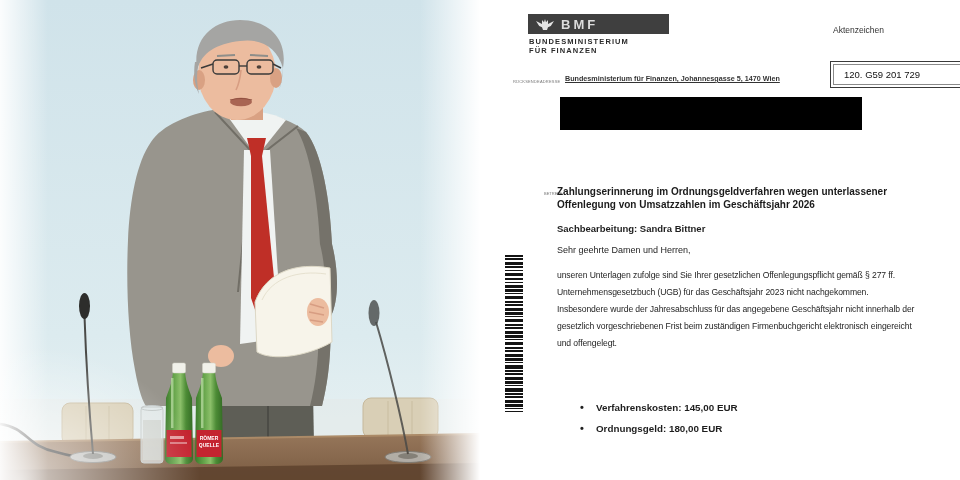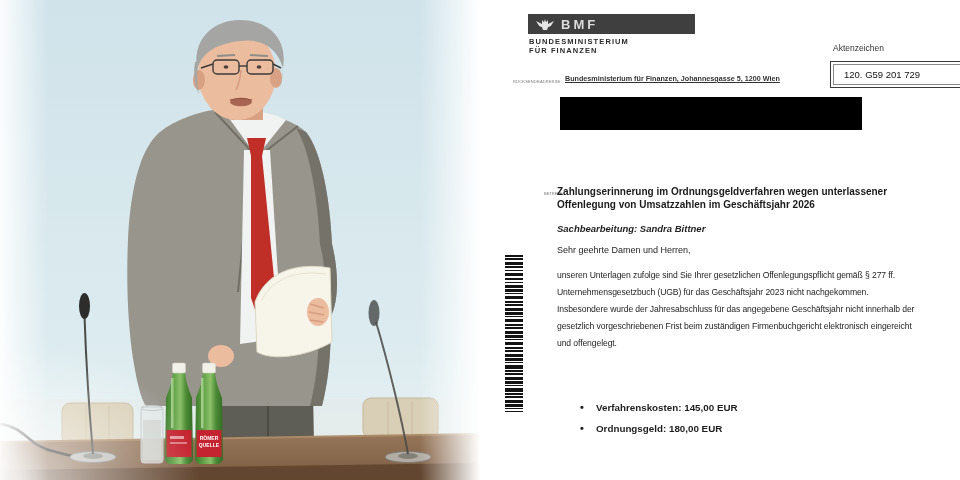--- a/index.html
+++ b/index.html
@@ -31,46 +31,46 @@
   .blabel   {fill:var(--label-red);}
   .cap      {fill:#f1f1ea;stroke:#d4d4c9;stroke-width:0.5;}
   .glass    {fill:rgba(225,230,230,0.72);stroke:#c3c9c8;stroke-width:1;}
   .cable    {stroke:#1d1d1b;stroke-width:2.6;fill:none;}
 
   
   .doc-panel{position:absolute;left:480px;top:0;width:480px;height:480px;
              background:#fff;overflow:hidden;color:var(--doc-text);}
   .doc-panel *{position:absolute;box-sizing:border-box;}
 
-  .logo-bar{left:48px;top:14px;width:167px;height:20px;background:var(--logo-bar);
+  .logo-bar{left:48px;top:14px;width:141px;height:20px;background:var(--logo-bar);
             display:flex;align-items:center;gap:6px;padding-left:7px;}
   .logo-bar .bmf-text{position:static;color:#dcdcdc;font-size:13px;font-weight:600;
             letter-spacing:3px;line-height:1;}
   .eagle{position:static;flex:0 0 auto;}
 
   .ministry{left:49px;top:37px;font-size:7.5px;font-weight:bold;color:#2b2b2b;
             letter-spacing:1.1px;line-height:9px;white-space:nowrap;}
   .ministry div{position:static;}
 
-  .akt-label{left:353px;top:43px;font-size:8.5px;color:#333;}
+  .akt-label{left:353px;top:25px;font-size:8.5px;color:#333;}
   .akt-box{left:350px;top:61px;width:140px;height:27px;border:1px solid #3a3a3a;background:#fff;}
   .akt-box-inner{left:2px;top:2px;right:2px;bottom:2px;border:1px solid #8a8a8a;
                  display:flex;align-items:center;padding-left:10px;font-size:9.5px;color:#111;}
   .akt-box-inner span{position:static;}
 
   .ruecksende-label{left:33px;top:79px;font-size:4px;color:#777;letter-spacing:.2px;}
   .return-address{left:85px;top:74px;font-size:7.2px;font-weight:600;color:#333;
                   text-decoration:underline;white-space:nowrap;}
 
   .redacted{left:80px;top:97px;width:302px;height:33px;background:#000;}
 
   .betreff-label{left:64px;top:191px;font-size:4px;color:#777;}
   .subject{left:77px;top:186px;width:350px;font-size:10px;font-weight:bold;
            line-height:12.5px;color:#1b1b1b;}
-  .clerk{left:77px;top:223px;font-size:9.5px;font-weight:bold;font-style:italic;}
+  .clerk{left:77px;top:223px;font-size:9.5px;font-weight:bold;}
   .salutation{left:77px;top:245px;font-size:9px;text-align:right;}
   .para1{left:77px;top:267px;width:358px;font-size:8.6px;line-height:17px;letter-spacing:-0.1px;}
   .para2{left:77px;top:340px;width:358px;font-size:8.6px;line-height:13.5px;letter-spacing:-0.1px;}
 
   .bullets{left:77px;top:393px;width:340px;margin:9px;padding:0;list-style:none;}
   .bullets li{position:static;display:block;padding-left:30px;margin-bottom:9.5px;
               font-size:9.8px;font-weight:bold;position:relative;}
   .bullets li::before{content:"•";position:absolute;left:14px;top:-1px;font-size:11px;}
 
   .barcode{left:25px;top:255px;width:18px;height:157px;
@@ -271,21 +271,21 @@
     </div>
 
     <div class="akt-label">Aktenzeichen</div>
     <div class="akt-box">
       <div class="akt-box-inner">
         <span>120. G59 201 729</span>
       </div>
     </div>
 
     <div class="ruecksende-label">RÜCKSENDEADRESSE</div>
-    <div class="return-address">Bundesministerium für Finanzen, Johannesgasse 5, 1200 Wien</div>
+    <div class="return-address">Bundesministerium für Finanzen, Johannesgasse 5, 1470 Wien</div>
 
     <div class="redacted"></div>
 
     <div class="betreff-label">BETREFF</div>
     <div class="subject">Zahlungserinnerung im Ordnungsgeldverfahren wegen unterlassener Offenlegung von Umsatzzahlen im Geschäftsjahr 2026</div>
 
     <div class="clerk">Sachbearbeitung: Sandra Bittner</div>
     <div class="salutation">Sehr geehrte Damen und Herren,</div>
     <div class="para1">unseren Unterlagen zufolge sind Sie Ihrer gesetzlichen Offenlegungspflicht gemäß § 277 ff. Unternehmensgesetzbuch (UGB) für das Geschäftsjahr 2023 nicht nachgekommen. Insbesondere wurde der Jahresabschluss für das angegebene Geschäftsjahr nicht innerhalb der gesetzlich vorgeschriebenen Frist beim zuständigen Firmenbuchgericht elektronisch eingereicht und offengelegt.</div>
 

